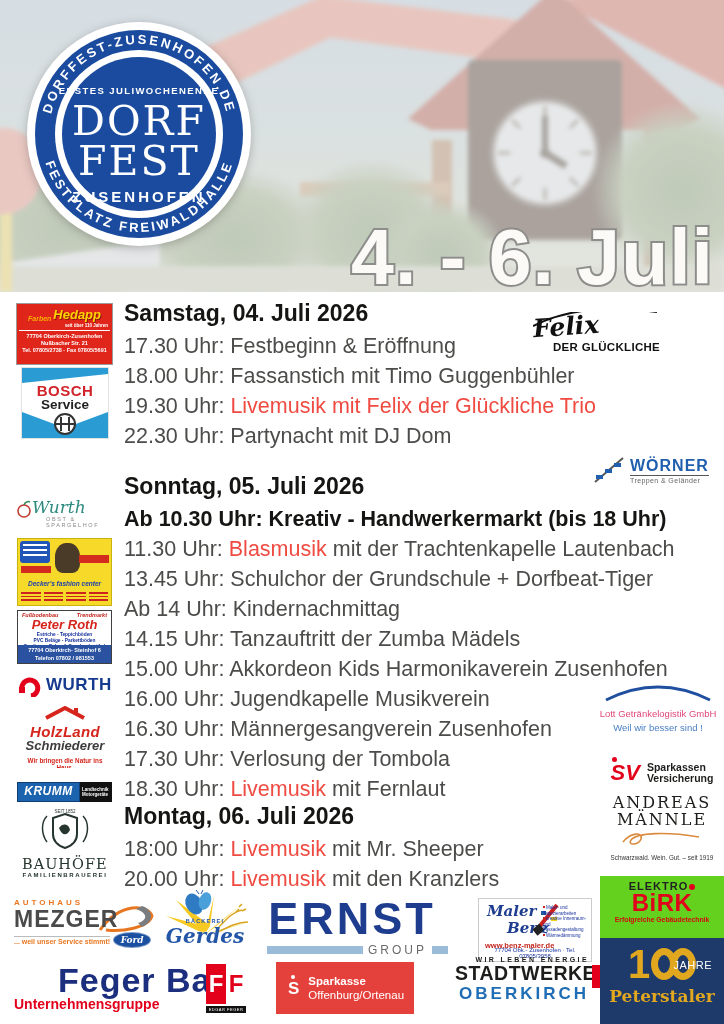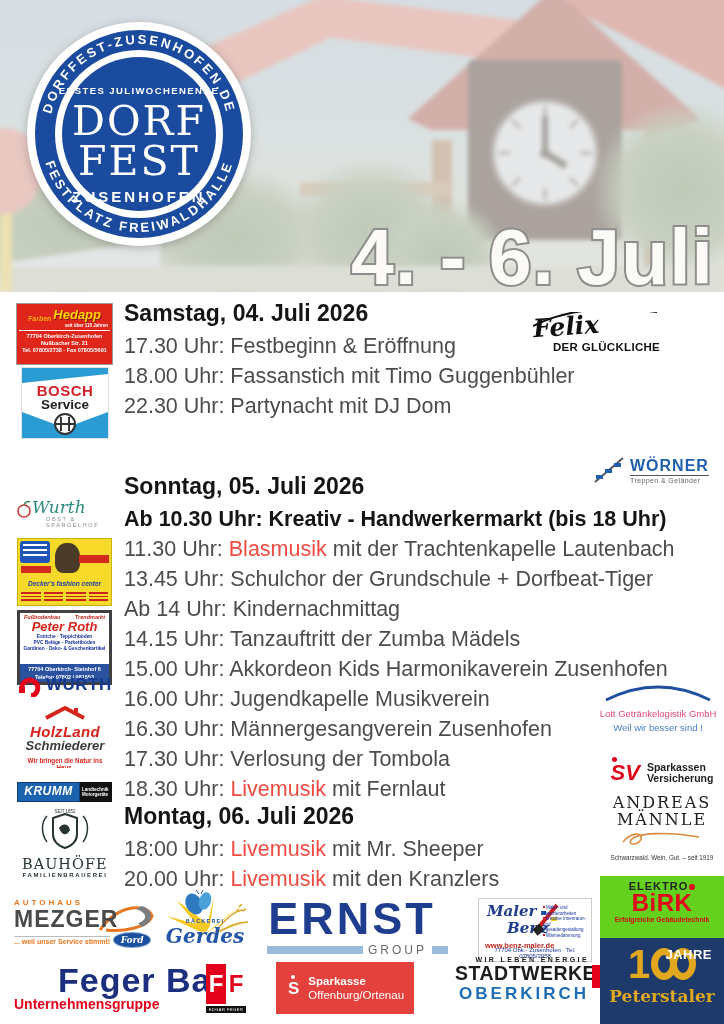--- a/index.html
+++ b/index.html
@@ -97,21 +97,21 @@
   .dk-blue{position:absolute;left:2px;top:2px;width:30px;height:22px;background:#2255b8;border-radius:3px;}
   .dk-blue i{display:block;height:2px;background:#fff;margin:3px 3px 0;}
   .dk-fig{position:absolute;left:37px;top:4px;width:25px;height:30px;background:#4a3a28;border-radius:45% 45% 30% 30%;}
   .dk-red1{position:absolute;right:2px;top:16px;width:30px;height:8px;background:#d32b1e;}
   .dk-red2{position:absolute;left:3px;top:27px;width:30px;height:7px;background:#d32b1e;}
   .dk-title{position:absolute;left:0;right:0;top:41px;text-align:center;font-size:6.5px;font-weight:bold;font-style:italic;color:#1d3fae;}
   .dk-cols{position:absolute;left:3px;right:3px;bottom:3px;display:flex;gap:3px;}
   .dk-cols i{flex:1;height:10px;background:repeating-linear-gradient(180deg,#c22 0 1.5px,transparent 1.5px 3.5px);}
 
   
-  .lg-peterroth{left:17px;top:610px;width:95px;height:75px;background:#fff;border:3px solid #404040;}
+  .lg-peterroth{left:17px;top:610px;width:95px;height:54px;background:#fff;border:1px solid #404040;}
   .pr-top{display:flex;justify-content:space-between;padding:1px 4px 0;font-size:5.5px;font-style:italic;font-weight:bold;color:#c2251c;}
   .pr-name{text-align:center;font-size:13px;font-weight:bold;font-style:italic;color:#d6251d;line-height:13px;}
   .pr-lines{font-size:4.8px;font-weight:bold;color:#16309c;text-align:center;line-height:6px;margin-top:1px;}
   .pr-addr{position:absolute;left:0;right:0;bottom:0;background:#2a52a0;color:#fff;font-size:5.5px;font-weight:bold;text-align:center;line-height:8px;padding:1px 0;}
 
   
   .lg-wuerth{left:17px;top:672px;width:95px;height:26px;display:flex;align-items:center;gap:5px;}
   .wu-name{font-size:17px;font-weight:bold;color:#163a8e;letter-spacing:.5px;}
 
   
@@ -223,21 +223,21 @@
   .sw-name{font-size:19.5px;font-weight:bold;color:#1d1d1b;letter-spacing:.5px;line-height:21px;padding-right:16px;position:relative;}
   .sw-red{position:absolute;right:0;top:9px;width:13px;height:23px;background:#e2001a;}
   .sw-sub{font-size:17px;font-weight:bold;color:#1f6eb5;letter-spacing:3px;line-height:19px;padding-right:16px;}
 
   
   .lg-peterstaler{left:600px;top:938px;width:124px;height:86px;background:#1d3a6b;text-align:center;padding-top:7px;}
   .pt-100{position:relative;display:flex;align-items:center;justify-content:center;height:38px;}
   .pt-one{font-size:40px;font-weight:bold;color:#e0a71f;line-height:36px;margin-right:1px;}
   .pt-ring{width:26px;height:32px;border:7px solid #e0a71f;border-radius:50%;}
   .pt-ring+.pt-ring{margin-left:-7px;}
-  .pt-jahre{position:absolute;right:12px;top:2px;font-size:13px;font-weight:bold;color:#fff;letter-spacing:.5px;}
+  .pt-jahre{position:absolute;right:12px;top:14px;font-size:11px;font-weight:normal;color:#fff;letter-spacing:.5px;}
   .pt-name{font-family:"DejaVu Serif","Liberation Serif",serif;font-weight:bold;font-size:17px;color:#e0a71f;margin-top:3px;}
 </style>
 </head>
 <body>
 
 <div id="poster">
 
   <div class="hero">
     <div class="photo">
       <div class="shape canopy"></div>
@@ -299,20 +299,21 @@
     <svg class="date-svg" width="396" height="104">
       <text x="388" y="80" text-anchor="end">4. - 6. Juli</text>
     </svg>
   </div>
 
   <div class="program">
       <section class="day day-0">
         <h2 class="day-title">Samstag, 04. Juli 2026</h2>
         <div class="line"><span>17.30 Uhr: Festbeginn &amp; Eröffnung</span></div>
         <div class="line"><span>18.00 Uhr: Fassanstich mit Timo Guggenbühler</span></div>
+        <div class="line"><span>19.30 Uhr: </span><span class="red">Livemusik mit Felix der Glückliche Trio</span></div>
         <div class="line"><span>22.30 Uhr: Partynacht mit DJ Dom</span></div>
       </section>
       <section class="day day-1">
         <h2 class="day-title">Sonntag, 05. Juli 2026</h2>
         <div class="line bold"><span>Ab 10.30 Uhr: Kreativ - Handwerkermarkt (bis 18 Uhr)</span></div>
         <div class="line"><span>11.30 Uhr: </span><span class="red">Blasmusik</span><span> mit der Trachtenkapelle Lautenbach</span></div>
         <div class="line"><span>13.45 Uhr: Schulchor der Grundschule + Dorfbeat-Tiger</span></div>
         <div class="line"><span>Ab 14 Uhr: Kindernachmittag</span></div>
         <div class="line"><span>14.15 Uhr: Tanzauftritt der Zumba Mädels</span></div>
         <div class="line"><span>15.00 Uhr: Akkordeon Kids Harmonikaverein Zusenhofen</span></div>

